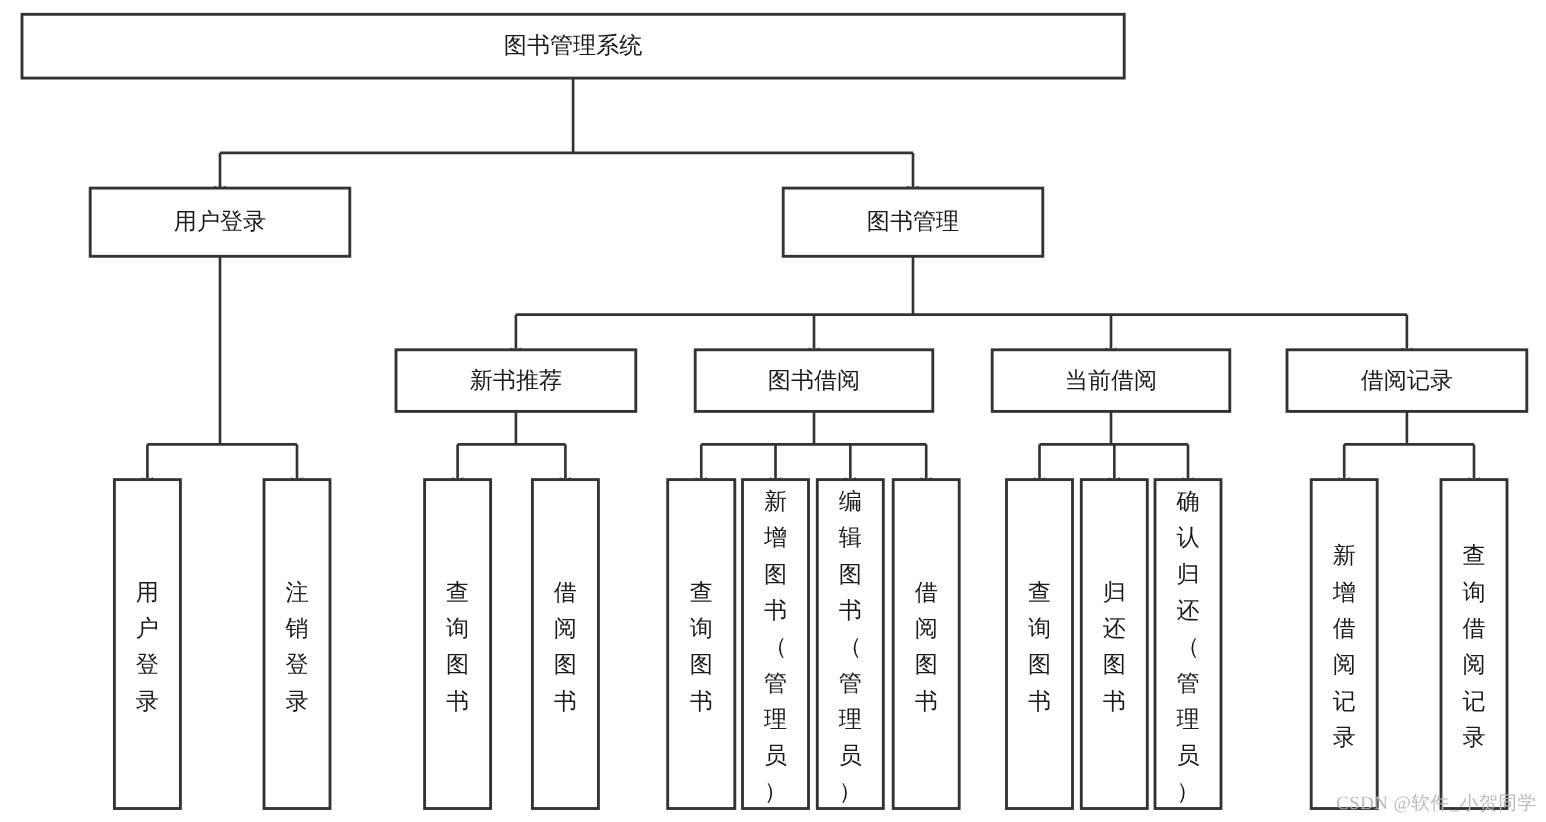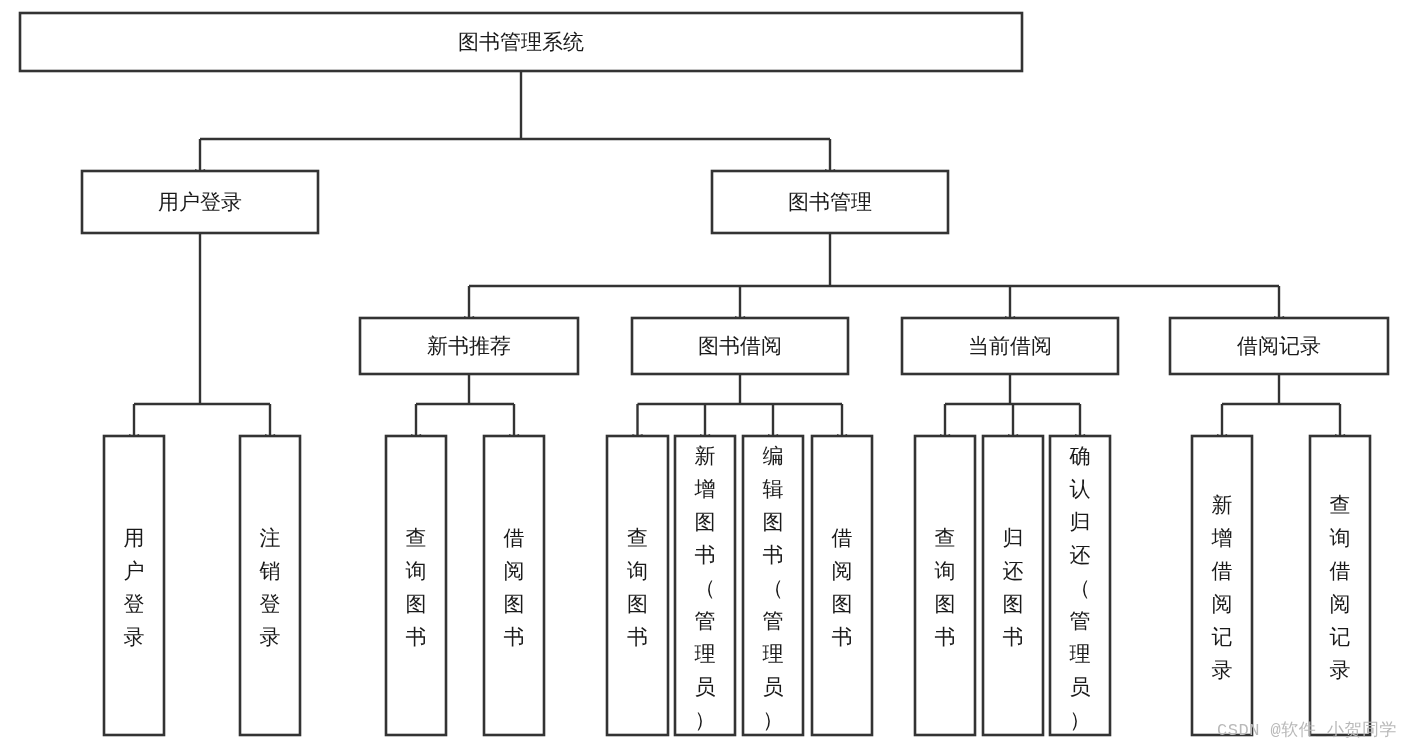--- a/index.html
+++ b/index.html
@@ -47,21 +47,21 @@
   .node-label-v {
     font-family: "Liberation Sans", "DejaVu Sans", sans-serif;
     font-size: 21px;
     fill: #1a1a1a;
     text-anchor: middle;
   }
   .watermark {
     position: absolute;
     right: 8px;
     bottom: 6px;
-    font-family: Liberation Mono, monospace;
+    font-family: Liberation Serif, serif;
     font-size: 17px;
     color: #b9b9b9;
     white-space: nowrap;
     letter-spacing: 0.5px;
     pointer-events: none;
   }
 </style>
 </head>
 <body>
 

